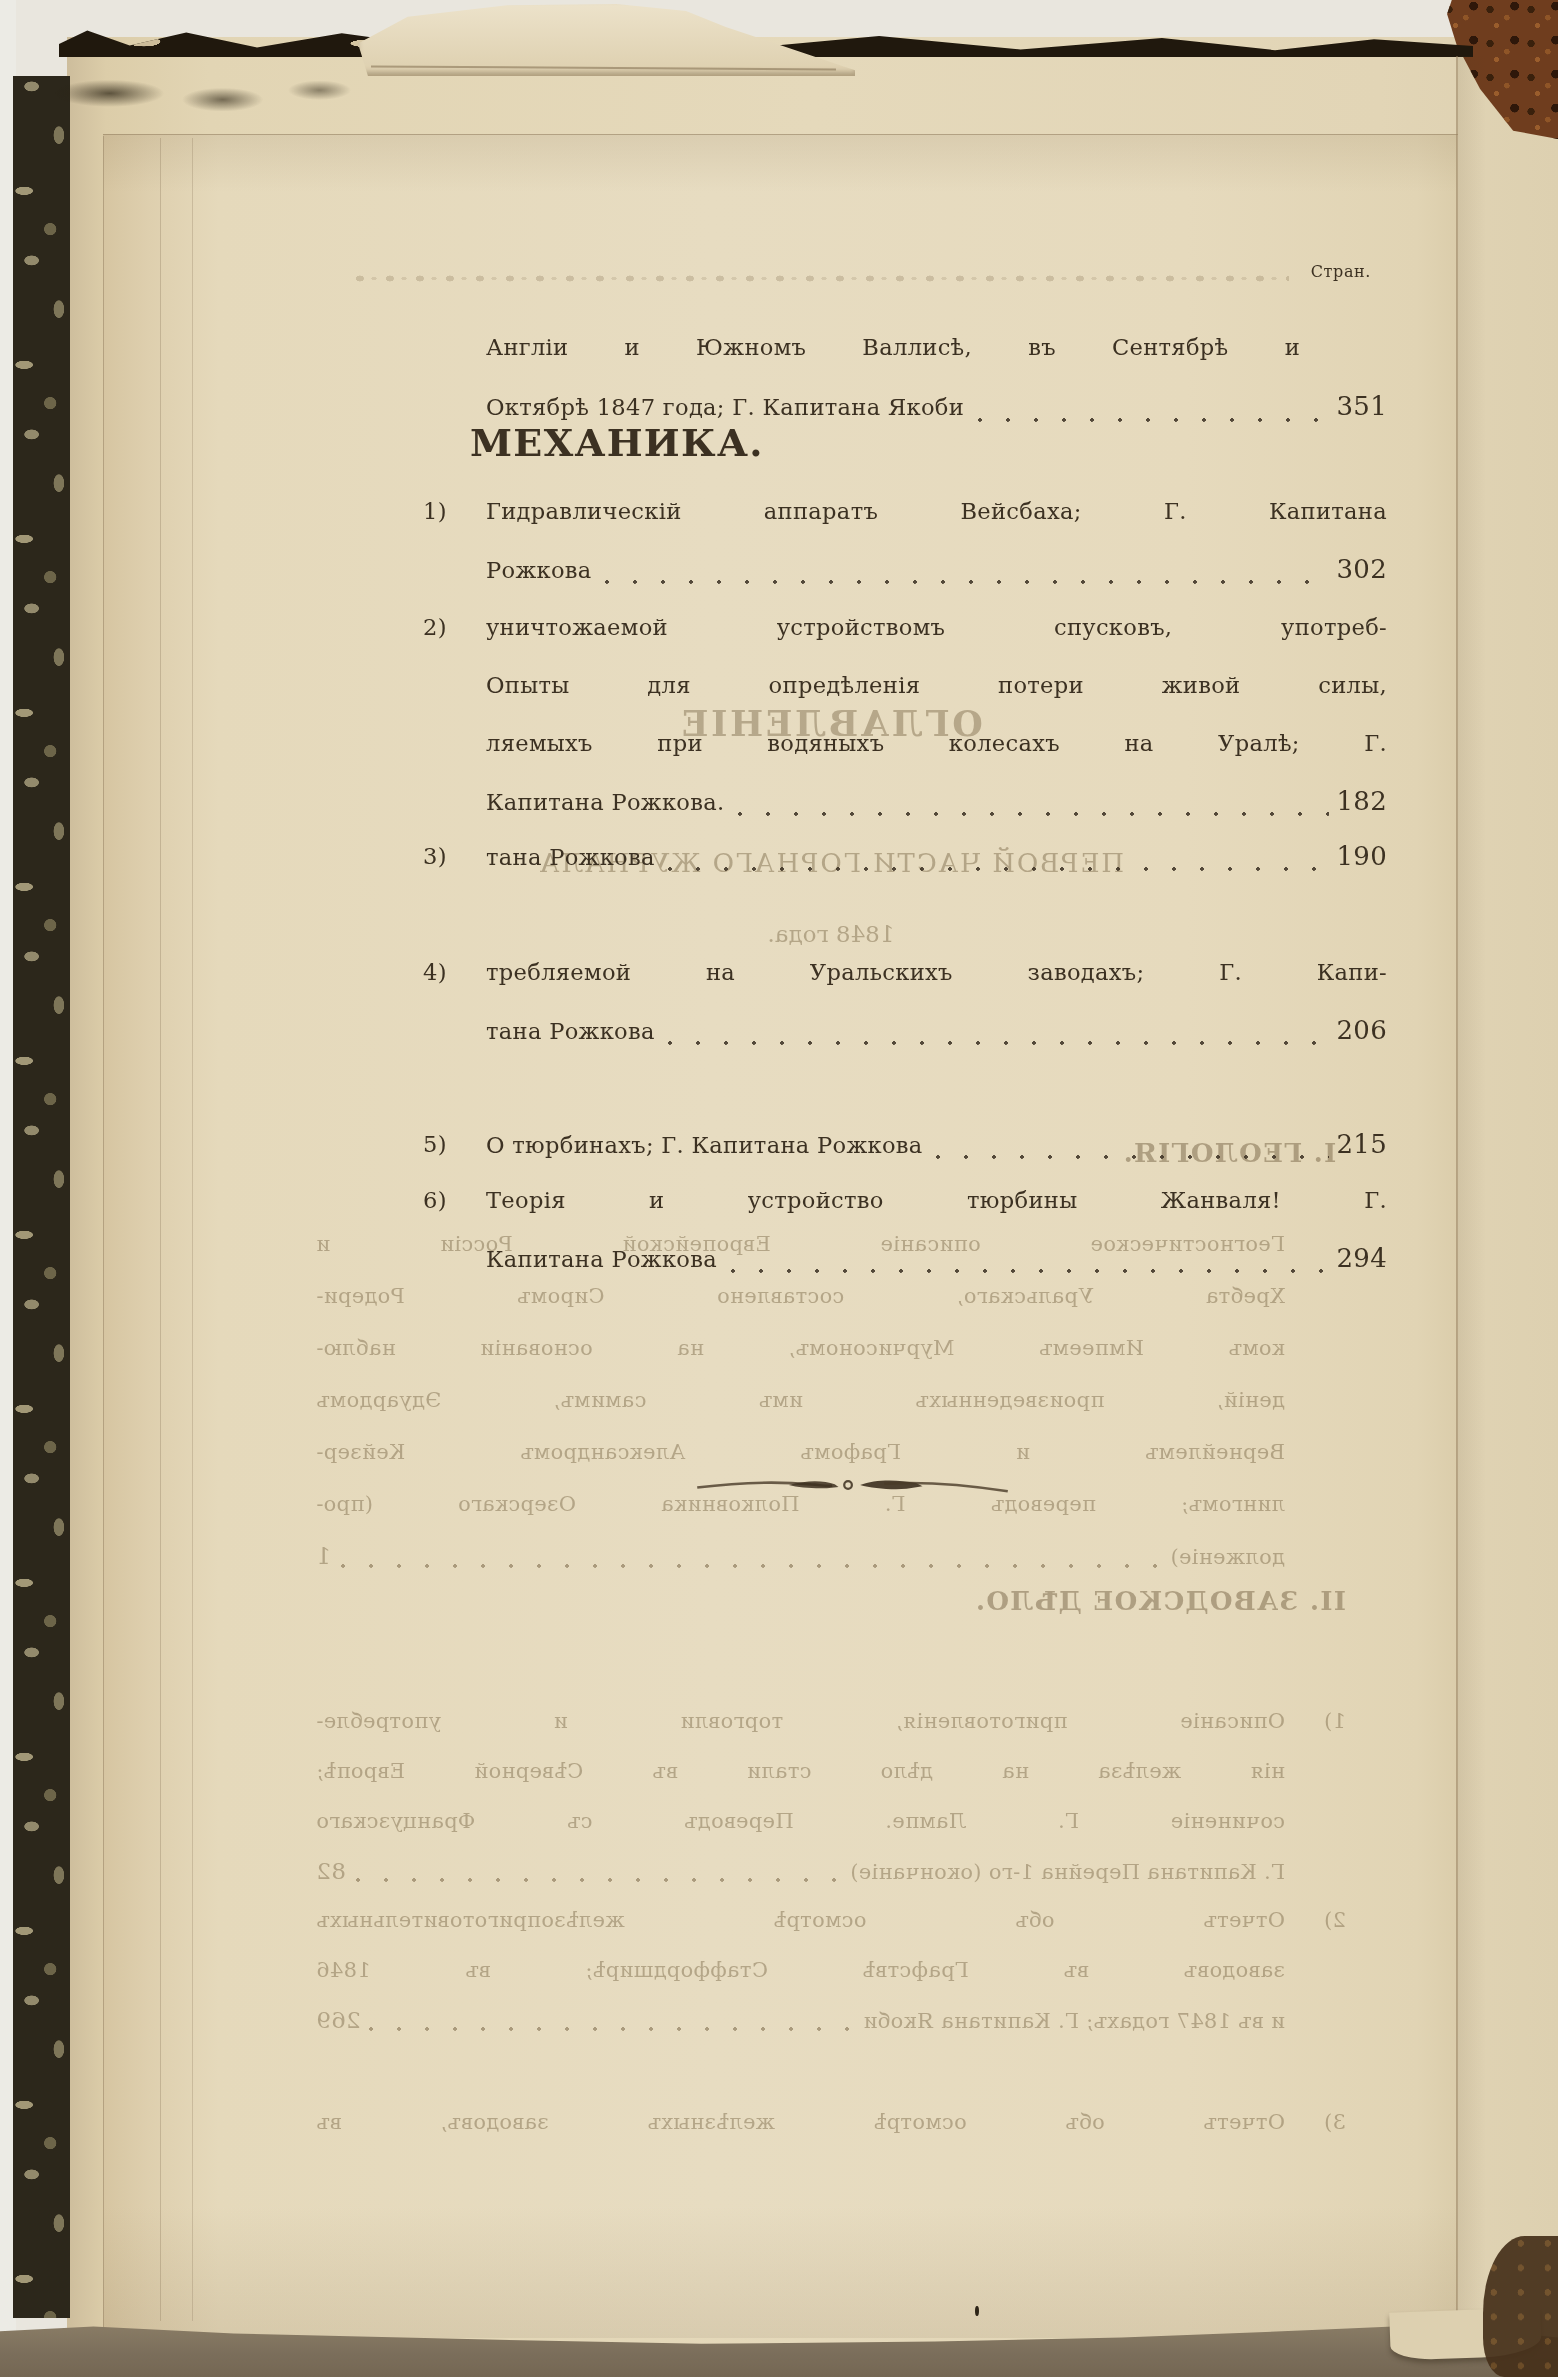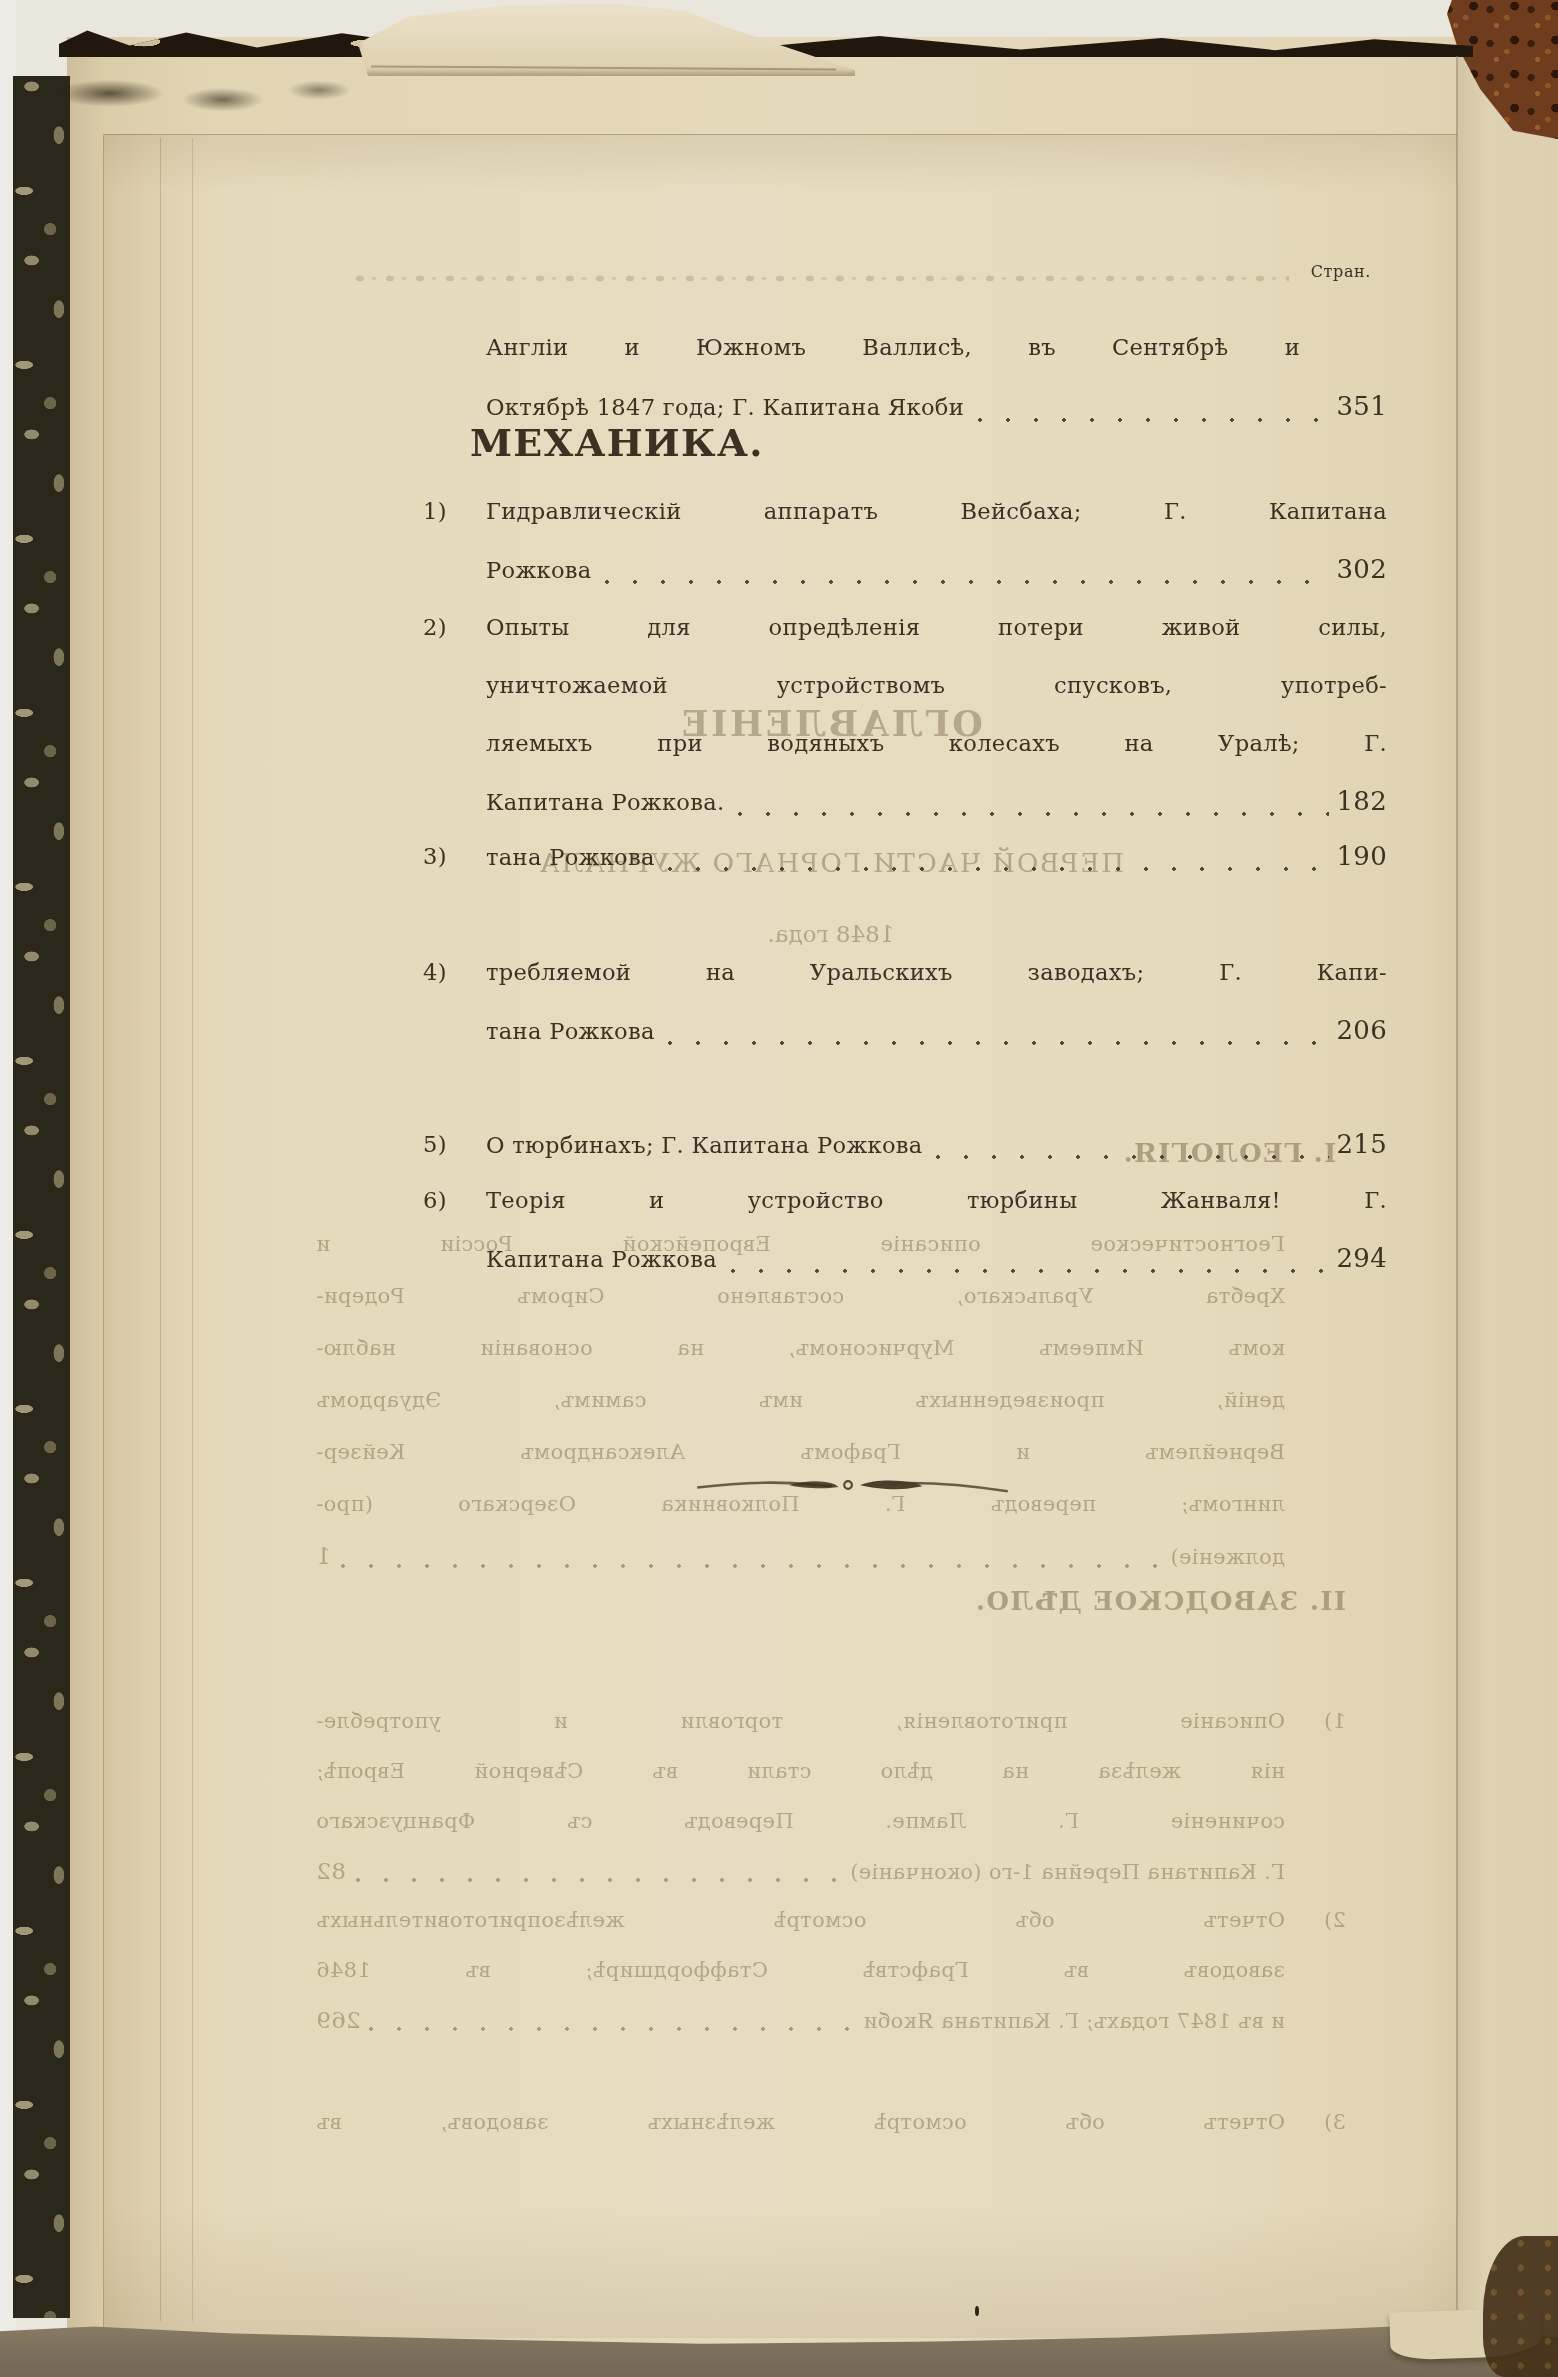--- a/index.html
+++ b/index.html
@@ -239,22 +239,22 @@
         <span>Рожкова</span>
         <span class="leader"></span>
         <span class="pg">302</span>
       </div>
     </div>
   </div>
 
   <div class="entry" style="top:598px">
     <span class="num">2)</span>
     <div class="ebody">
+      <div class="fl">уничтожаемой устройствомъ спусковъ, употреб-</div>
       <div class="fl">Опыты для опредѣленія потери живой силы,</div>
-      <div class="fl">уничтожаемой устройствомъ спусковъ, употреб-</div>
       <div class="fl">ляемыхъ при водяныхъ колесахъ на Уралѣ; Г.</div>
       <div class="lline">
         <span>Капитана Рожкова.</span>
         <span class="leader"></span>
         <span class="pg">182</span>
       </div>
     </div>
   </div>
 
   <div class="entry" style="top:827px">

